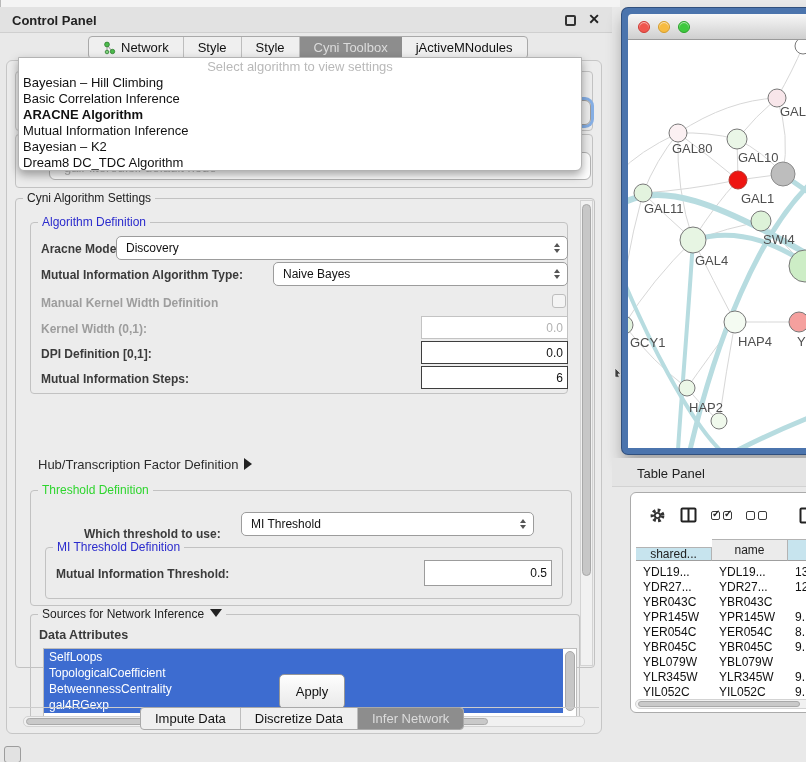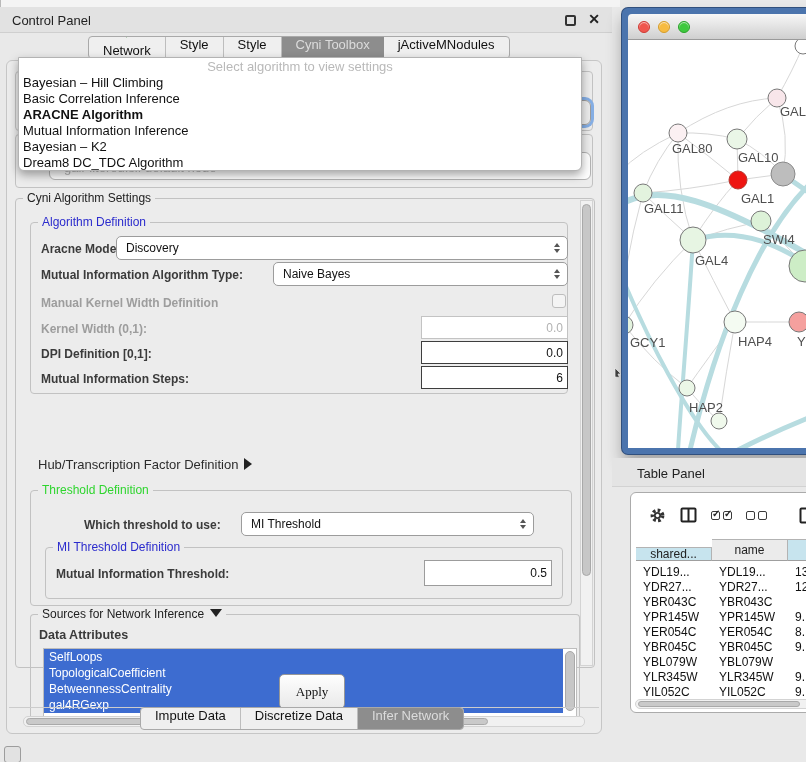--- a/index.html
+++ b/index.html
@@ -7,27 +7,27 @@
   .root {
     position:relative; width:806px; height:762px; overflow:hidden;
     background:#e9e9e9; font-family:"Liberation Sans", sans-serif;
     -webkit-font-smoothing:antialiased;
   }
   .abs { position:absolute; }
 
   
   .top-strip { left:0; top:0; width:620px; height:7px; background:#f4f4f4; border-left:1px solid #b9b9b9; }
   .titlebar { left:0; top:7px; width:612px; height:26px; background:#e2e2e2; border-bottom:1px solid #cfcfcf; }
-  .titlebar .t { position:absolute; left:12px; top:6px; font-size:13px; color:#222; }
+  .titlebar .t { position:absolute; left:12px; top:6px; font-size:13px; color:#222;font-weight:bold; }
   .float-btn { position:absolute; right:36px; top:8px; width:11px; height:11px; border:2px solid #333; border-radius:2px; }
   .close-btn { position:absolute; right:12px; top:4px; font-size:14px; font-weight:bold; color:#222; }
 
   
   .tabbar { display:flex; align-items:stretch; background:#efefef; border:1px solid #a9a9a9; border-radius:4px; overflow:hidden; }
-  .tab { display:flex; align-items:center; gap:5px; padding:0 14px; font-size:13px; color:#111; border-right:1px solid #bdbdbd;flex-direction:column; }
+  .tab { display:flex; align-items:center; gap:5px; padding:0 14px; font-size:13px; color:#111; border-right:1px solid #bdbdbd; }
   .tab:last-child { border-right:none; }
   .tab.sel { background:#8d8d8d; color:#dcdcdc; border-right:none; }
 
   
   .popup { left:18px; top:57px; width:564px; height:114px; background:#fff;
     border:1px solid #b3b3b3; border-radius:0 0 6px 6px;
     box-shadow:0 4px 10px rgba(0,0,0,.35); z-index:50; }
   .popup .hdr { height:17px; text-align:center; color:#b9b9b9; font-size:13px; line-height:17px; }
   .popup .it { height:16px; line-height:16px; font-size:13px; color:#111; padding-left:4px; }
   .popup .it.bold { font-weight:bold; }
@@ -54,21 +54,21 @@
 
   .attr-list { position:absolute; background:#fff; border:1px solid #bdbdbd; }
   .attr-row { height:16px; line-height:16px; font-size:12px; color:#fff; background:#3d6cd0; padding-left:5px; width:calc(100% - 13px); }
   .vsb { position:absolute; background:#f1f1f1; border:1px solid #d3d3d3; }
   .vthumb { position:absolute; background:#c7c7c7; border:1px solid #a9a9a9; border-radius:6px; }
   .hsb { position:absolute; background:#f1f1f1; border:1px solid #d3d3d3; border-radius:5px; }
   .hthumb { position:absolute; background:#c9c9c9; border:1px solid #a9a9a9; border-radius:5px; }
 
   .apply-btn { position:absolute; left:272px; top:613px; width:66px; height:35px;
     background:linear-gradient(#fefefe,#e9e9e9); border:1px solid #979797; border-radius:5px;
-    font-size:13px; color:#111; display:flex; align-items:center; justify-content:center;font-family:Liberation Serif, serif; }
+    font-size:13px; color:#111; display:flex; align-items:center; justify-content:center; }
 
   .ghost-txt { position:absolute; font-size:13px; color:#b5b5b5; white-space:nowrap; }
 
   .corner-ico { left:4px; top:746px; width:17px; height:17px; background:#e2e2e2; border:1px solid #9d9d9d; border-radius:3px; }
 
   
   .netwin { left:622px; top:8px; width:200px; height:446px; background:#4b74ad; border-radius:6px;
     padding:6px; box-shadow:0 0 0 1px #31507d, 0 10px 16px rgba(0,0,0,.3); }
   .netwin .inner { width:100%; height:100%; display:flex; flex-direction:column; border-radius:4px 4px 0 0; overflow:hidden; }
   .net-titlebar { height:26px; background:linear-gradient(#f7f7f7,#cfcfcf); border-bottom:1px solid #9a9a9a;
@@ -190,21 +190,21 @@
         </div>
       </div>
 
       <div class="abs" style="left:22px; top:258px; font-size:13px; color:#2c2c2c;">
         <span>Hub/Transcription Factor Definition</span><span class="tri-right"></span>
       </div>
 
       <div class="grp" style="left:14px; top:291px; width:542px; height:116px;">
         <span class="grp-title" style="color:#2ed52e;">Threshold Definition</span>
 
-        <span class="lbl" style="left:53px; top:27px;">Which threshold to use:</span>
+        <span class="lbl" style="left:53px; top:36px;">Which threshold to use:</span>
         <div class="combo" style="left:210px; top:21px; width:293px; height:24px;text-align:center;">
           <span>MI Threshold</span>
           <span class="spin">
               <i class="up"></i>
               <i class="dn"></i>
             </span>
         </div>
 
         <div class="grp" style="left:14px; top:56px; width:518px; height:52px;">
           <span class="grp-title" style="color:#2b2bcd;">MI Threshold Definition</span>

